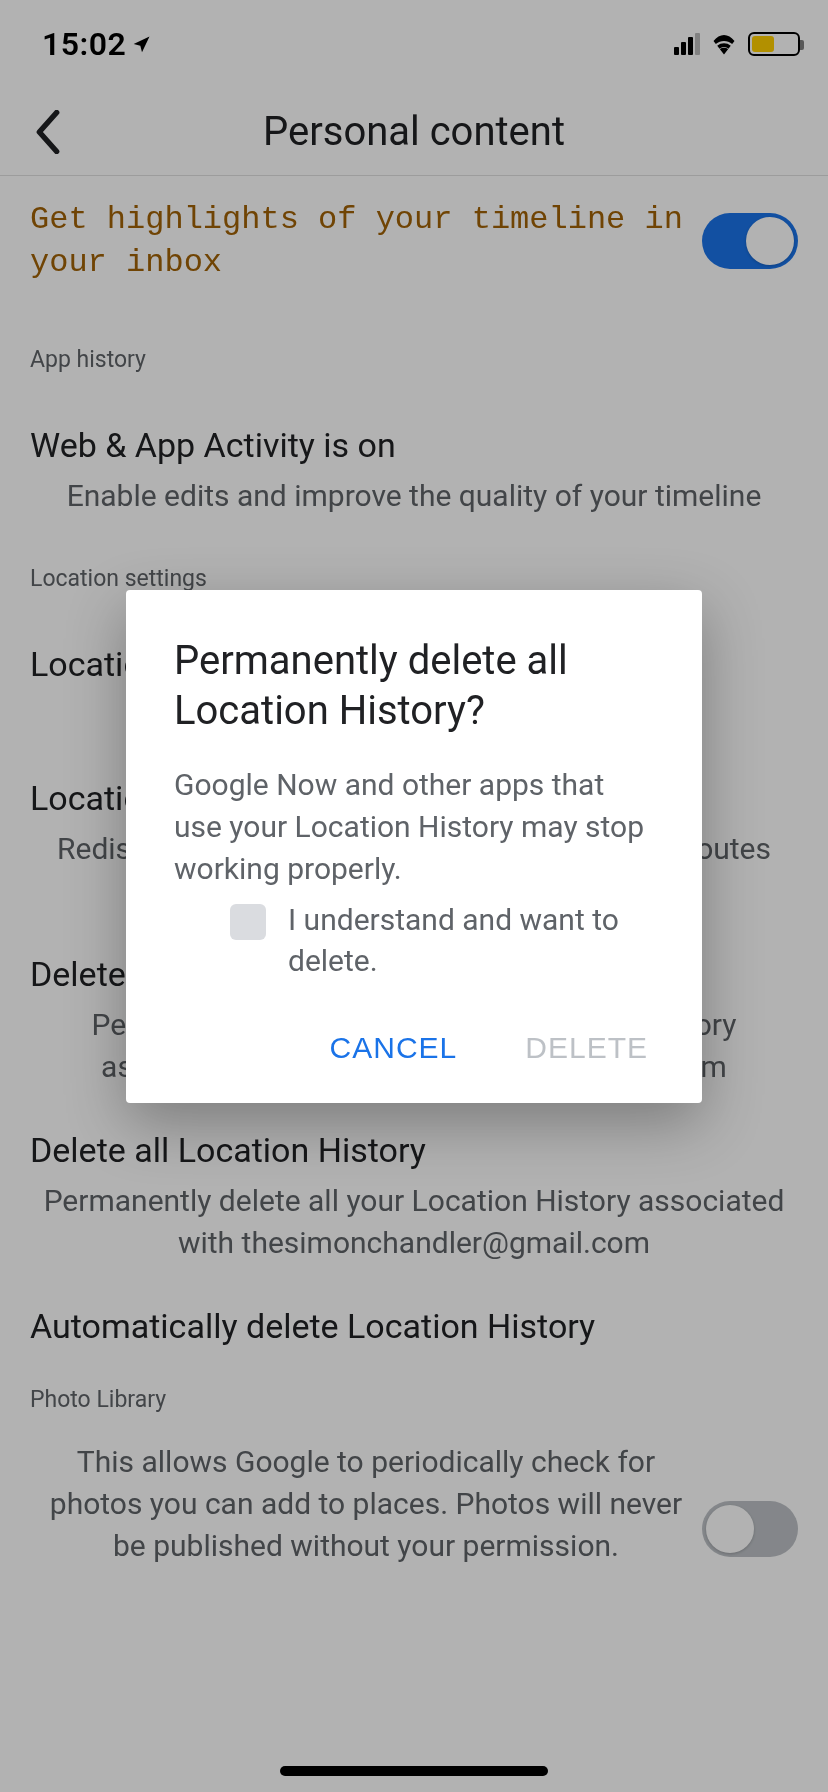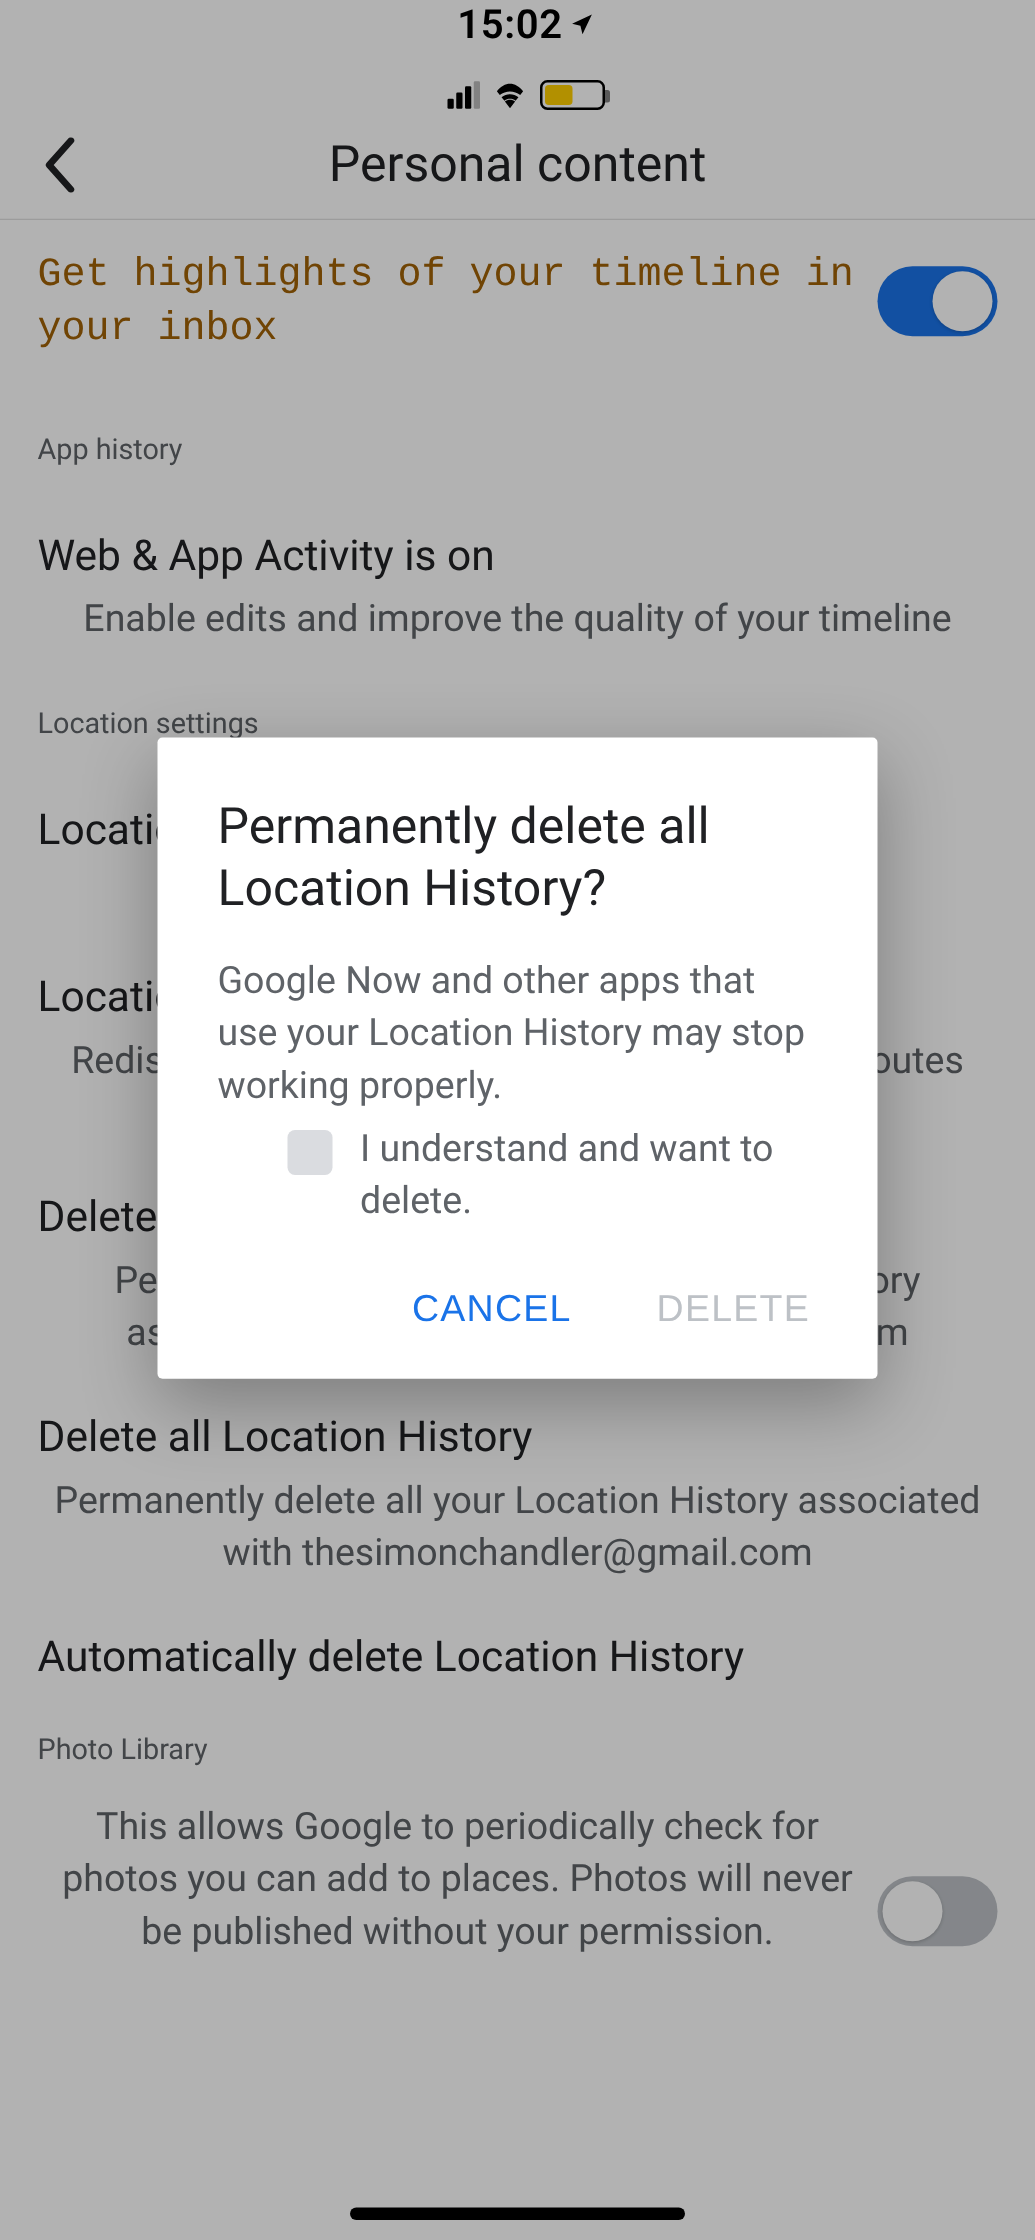--- a/index.html
+++ b/index.html
@@ -1,18 +1,18 @@
 <!DOCTYPE html>
 <html><head>
   <meta charset="utf-8">
   <style>
     * { box-sizing: border-box; margin: 0; padding: 0; }
     html, body { width: 828px; height: 1792px; font-family: -apple-system, BlinkMacSystemFont, 'Segoe UI', Roboto, sans-serif; background: #fff; overflow: hidden; position: relative; }
     
-    .status-bar { height: 88px; display: flex; align-items: center; justify-content: space-between; padding: 0 28px 0 42px; flex-direction: column; }
+    .status-bar { height: 88px; display: flex; align-items: center; justify-content: space-between; padding: 0 28px 0 42px; }
     .status-time { font-size: 32px; font-weight: 600; letter-spacing: 0.5px; display: flex; align-items: center; gap: 6px; }
     .status-icons { display: flex; align-items: center; gap: 10px; }
     .signal-bars { display: flex; align-items: flex-end; gap: 2px; height: 22px; }
     .signal-bars span { width: 5px; background: #000; border-radius: 1px; }
     .signal-bars span:nth-child(1){height:8px;} .signal-bars span:nth-child(2){height:13px;} .signal-bars span:nth-child(3){height:18px;} .signal-bars span:nth-child(4){height:22px; background:#bbb;}
     .wifi-icon svg { display:block; }
     .battery { width: 52px; height: 24px; border: 2.5px solid #000; border-radius: 6px; position: relative; display:flex; align-items:center; }
     .battery::after { content:''; position:absolute; right:-6px; top:6px; width:4px; height:10px; background:#000; border-radius:0 2px 2px 0; opacity:0.5;}
     .battery-fill { height: 16px; width: 22px; background:#ffcf00; border-radius:3px; margin-left:2px;}
     

